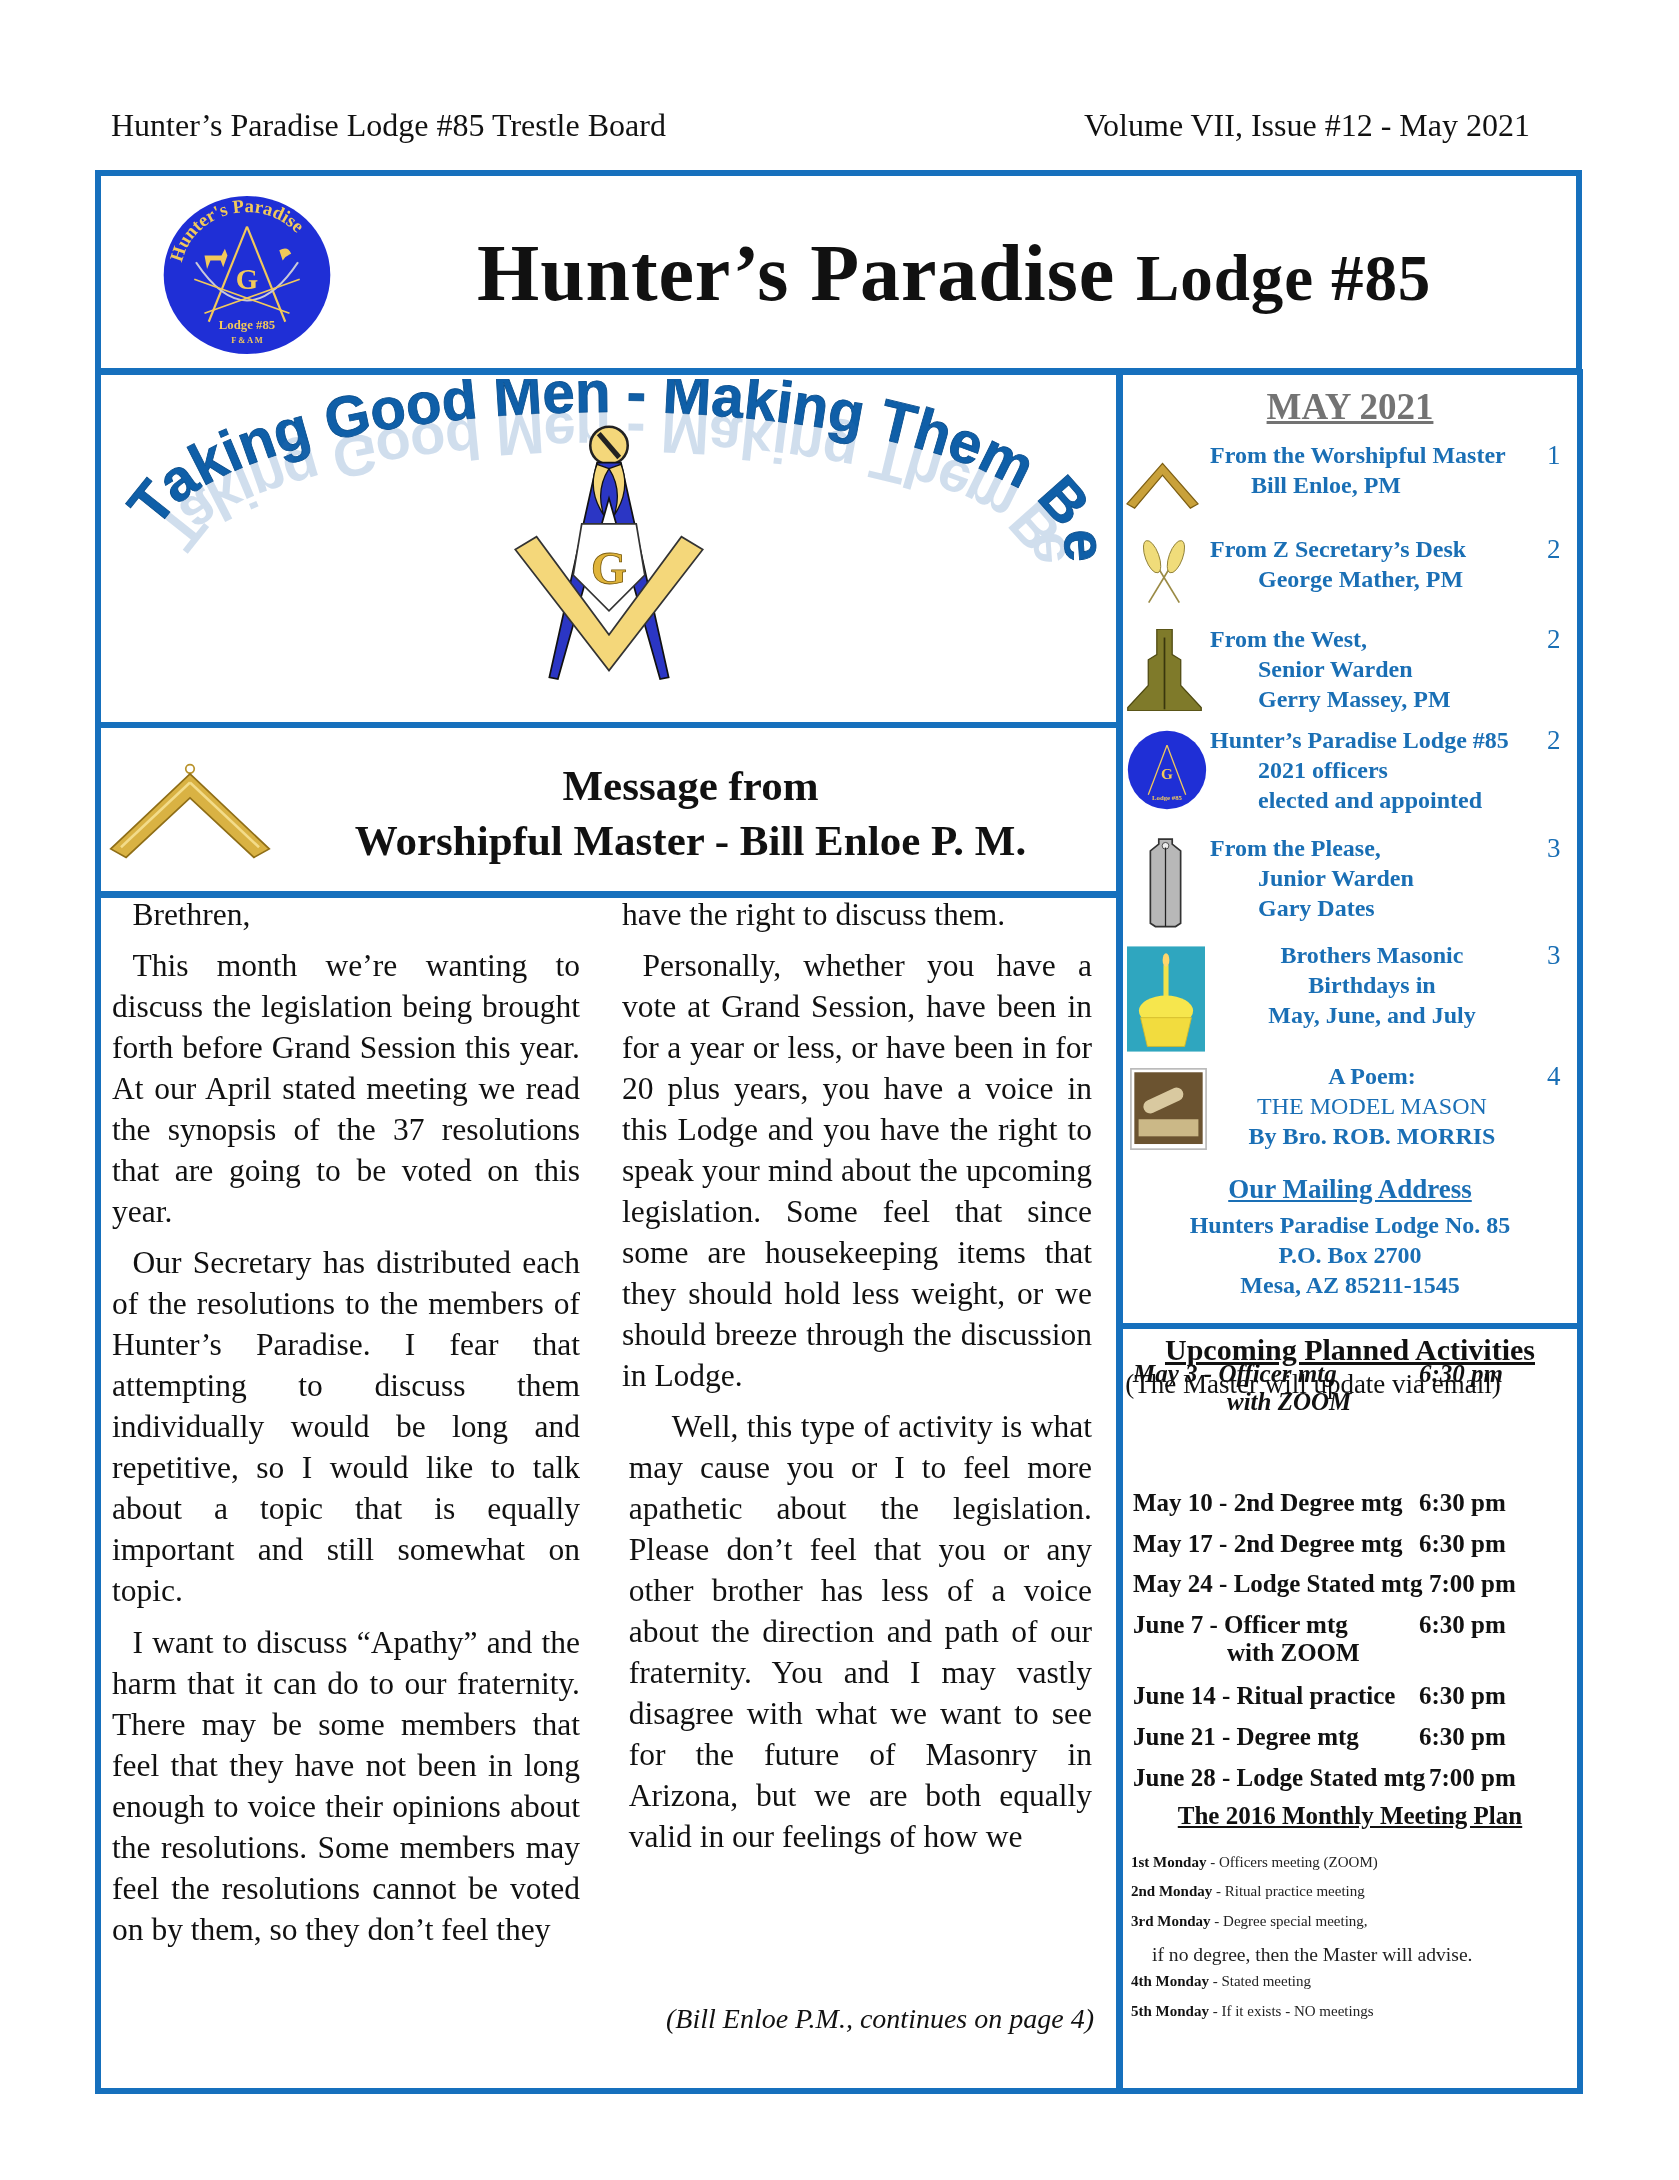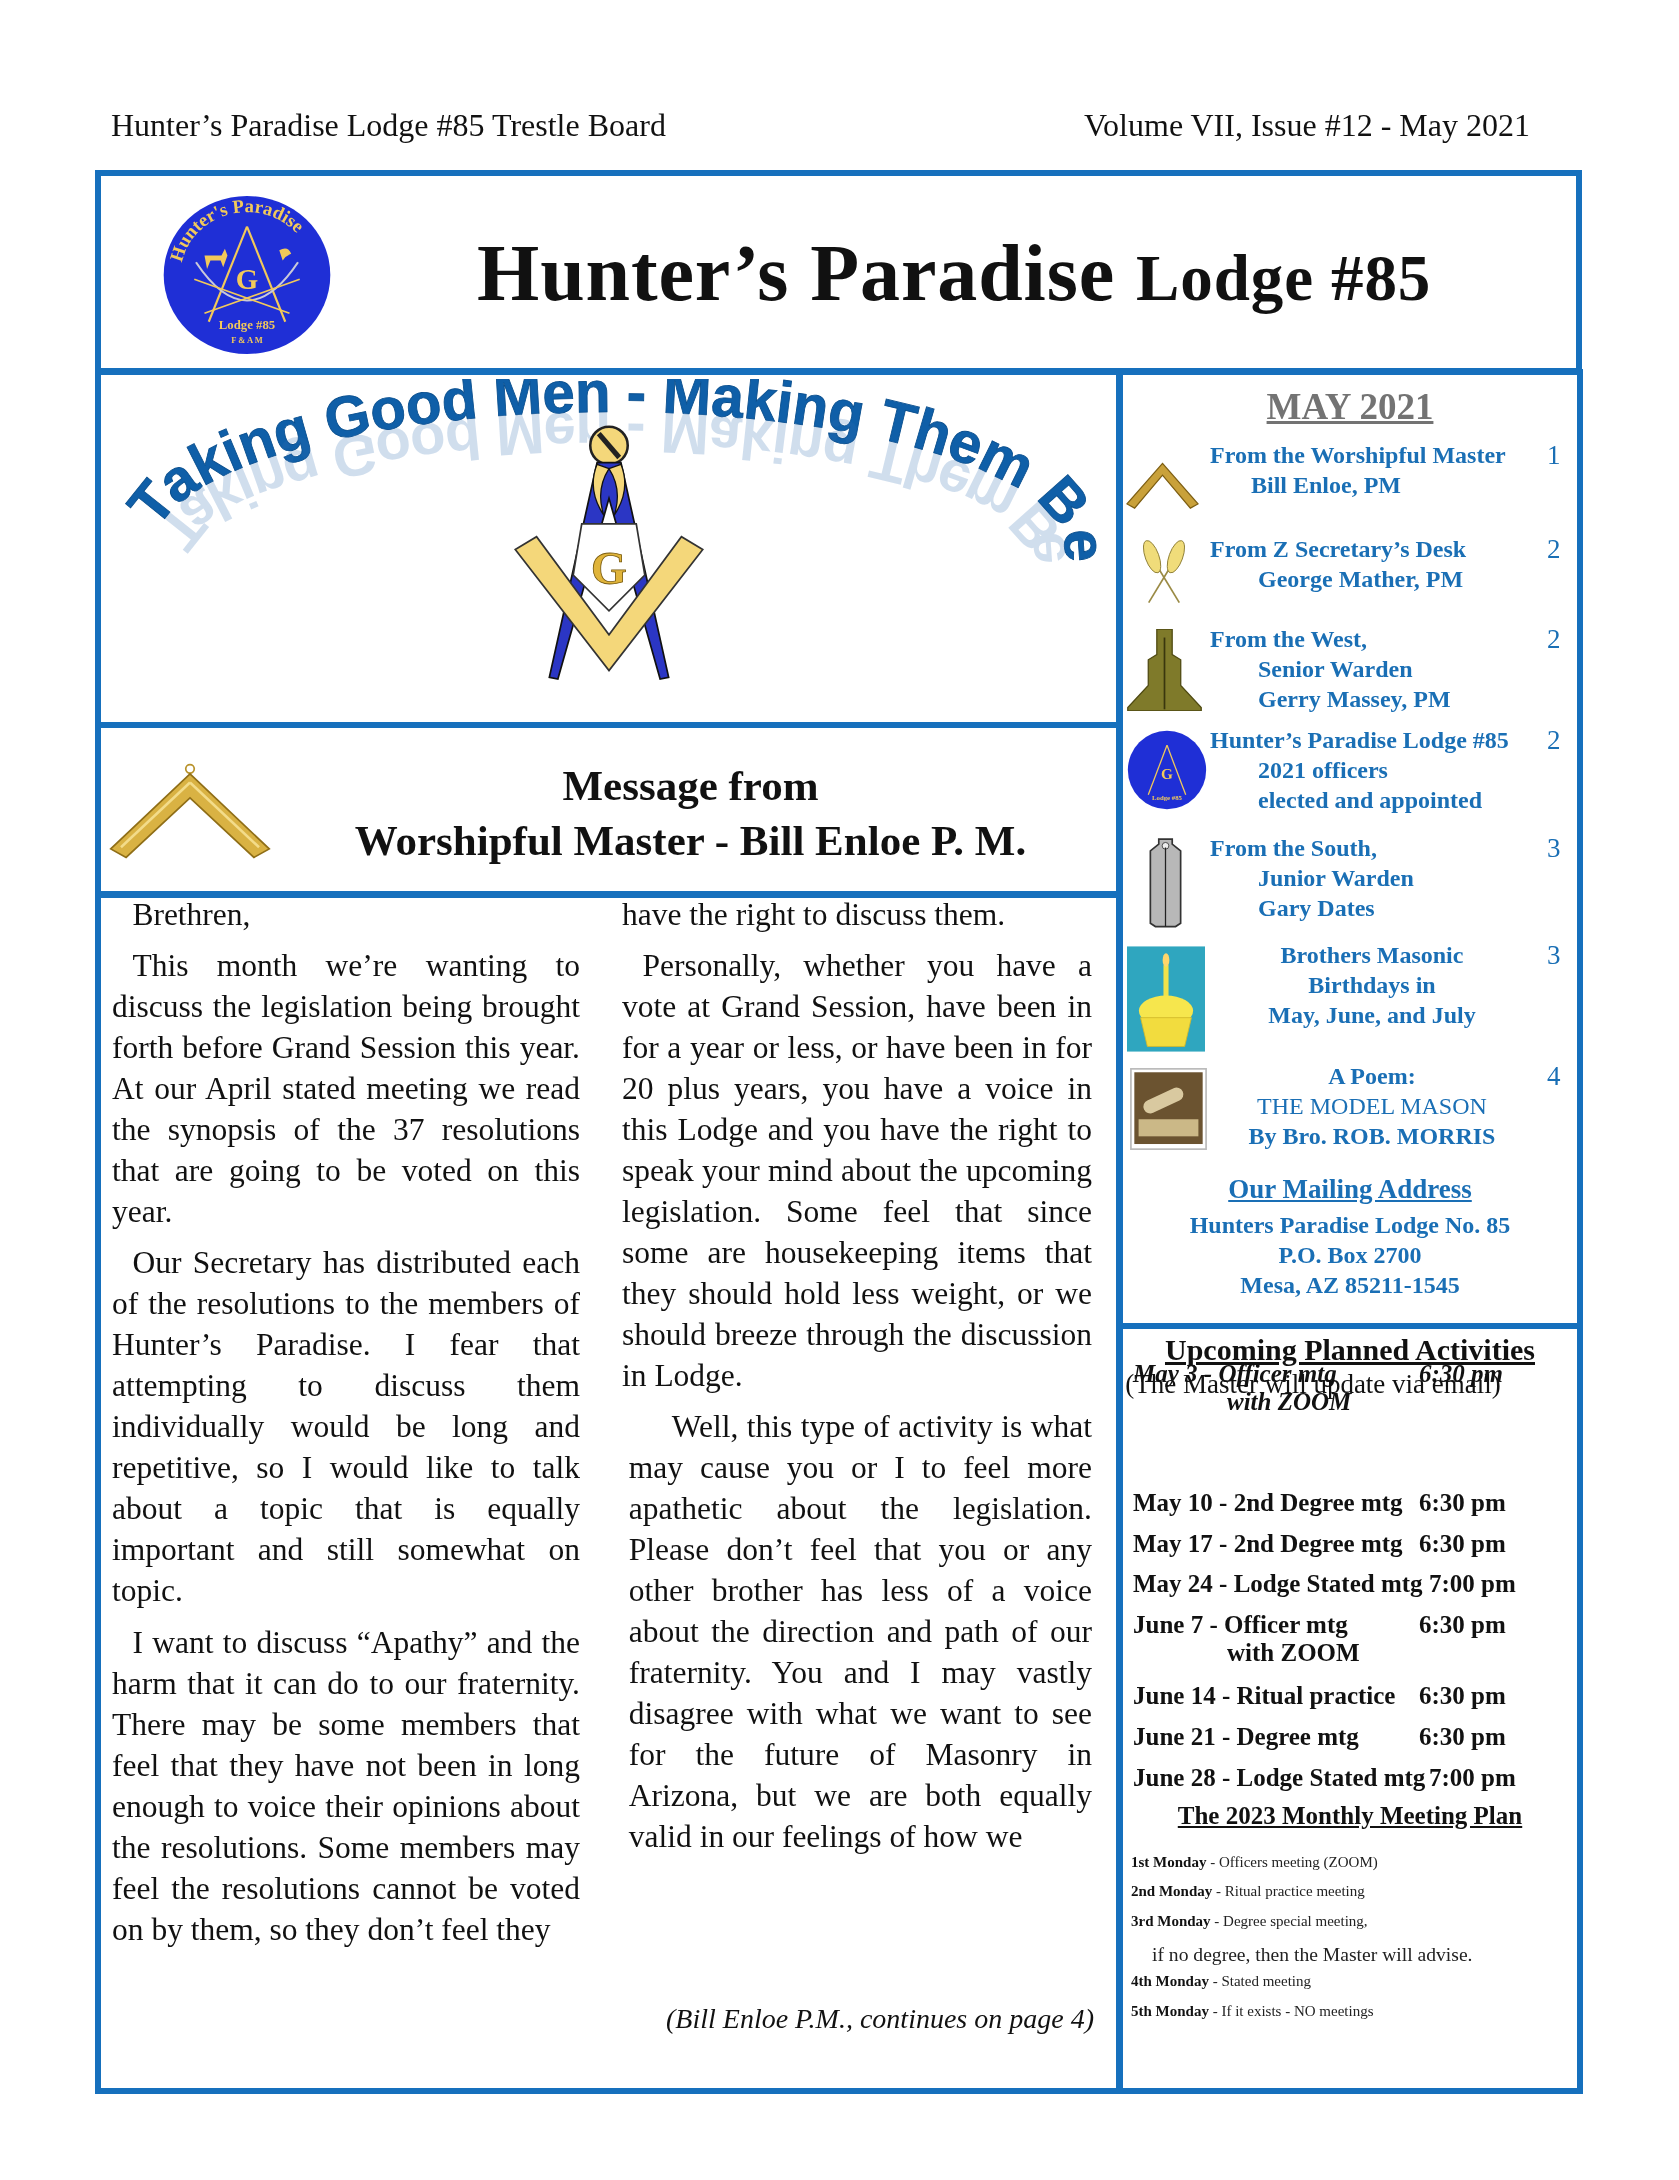--- a/index.html
+++ b/index.html
@@ -196,21 +196,21 @@
 </div>
 
 <div class="abs" style="left:1147px; top:837px;">
   <svg width="37" height="95" viewBox="0 0 44 112">
     <path d="M14,2 h16 v6 l10,8 v86 l-6,4 h-24 l-6,-4 v-86 l10,-8 z" fill="#b8b8b8" stroke="#333" stroke-width="2"></path>
     <circle cx="22" cy="10" r="4" fill="#eee" stroke="#333"></circle>
     <line x1="22" y1="12" x2="22" y2="106" stroke="#222" stroke-width="1.5"></line>
   </svg>
 </div>
 <div class="abs toc-item" style="left:1210px; top:833px; width:358px;">
-  <div>From the South,</div>
+  <div>From the Please,</div>
   <div style="padding-left:48px;">Junior Warden</div>
   <div style="padding-left:48px;">Gary Dates</div>
   <span class="abs toc-num" style="left:337px; top:0;">3</span>
 </div>
 
 <div class="abs" style="left:1127px; top:946px;">
   <svg width="78" height="106" viewBox="0 0 92 124">
     <rect width="92" height="124" fill="#2fa6bf"></rect>
     <rect x="43" y="22" width="6" height="40" fill="#f1e24a"></rect>
     <ellipse cx="46" cy="16" rx="4" ry="8" fill="#ffd66b"></ellipse>
@@ -278,21 +278,21 @@
 </div>
 <div class="abs ev" style="top:1723px;">
   <span>June 21 -  Degree mtg</span>
   <span class="time">6:30 pm</span>
 </div>
 <div class="abs ev" style="top:1764px;">
   <span>June 28 - Lodge Stated mtg</span>
   <span class="time" style="left:296px;">7:00 pm</span>
 </div>
 
-<div class="abs plan-head" style="top:1802px;">The 2023 Monthly Meeting Plan</div>
+<div class="abs plan-head" style="top:1802px;">The 2016 Monthly Meeting Plan</div>
 
 <div class="abs plan" style="top:1854px;"><b>1st Monday</b><span> - Officers meeting (ZOOM)</span></div>
 <div class="abs plan" style="top:1883px;"><b>2nd Monday</b><span> - Ritual practice meeting</span></div>
 <div class="abs plan" style="top:1913px;"><b>3rd Monday</b><span> - Degree special meeting,</span></div>
 <div class="abs plan" style="top:1944px; left:1152px; font-size:19.6px;"><span>if no degree, then the Master will advise.</span></div>
 <div class="abs plan" style="top:1973px;"><b>4th Monday</b><span> - Stated meeting</span></div>
 <div class="abs plan" style="top:2003px;"><b>5th Monday</b><span> - If it exists - NO meetings</span></div>
 
 
 </body></html>

